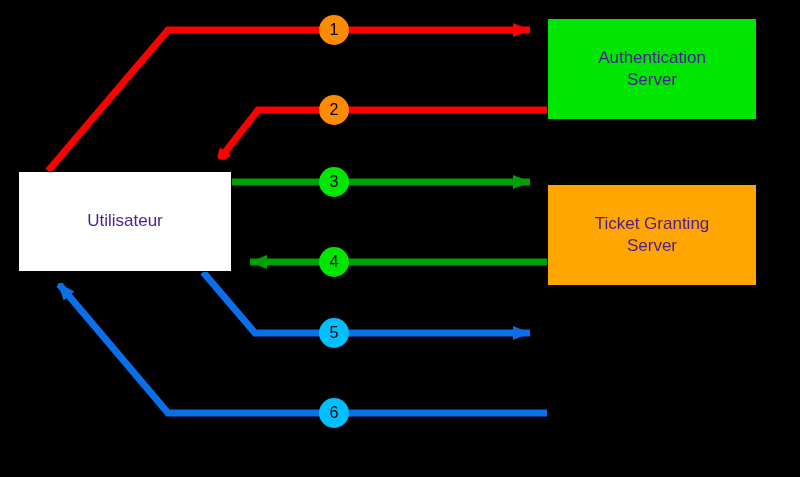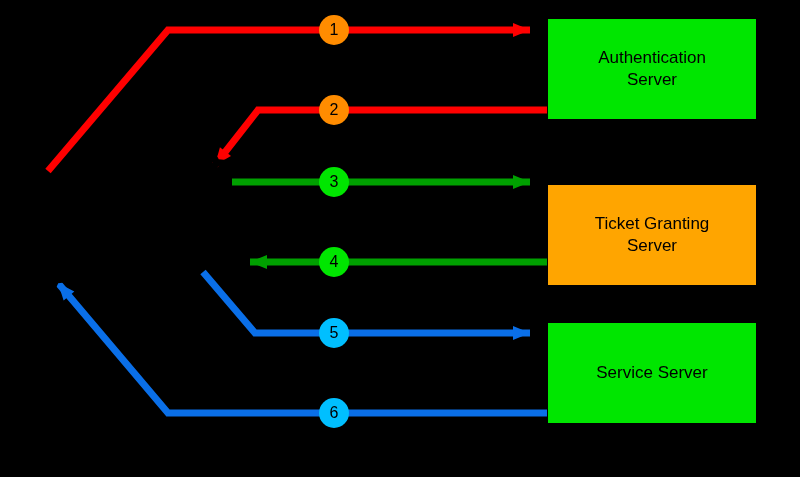--- a/index.html
+++ b/index.html
@@ -25,21 +25,21 @@
   .node-box {
     position: absolute;
     box-sizing: border-box;
     border: 1px solid #000000;
     display: flex;
     align-items: center;
     justify-content: center;
     text-align: center;
     font-family: "Liberation Sans", sans-serif;
     font-size: 17px;
-    color: #000000;
+    color: #4c1d95;
     line-height: 1.32;
     z-index: 5;
   }
   .node-label {
     white-space: pre-line;
     padding: 0 6px;
   }
   .step-badge {
     position: absolute;
     width: 30px;
@@ -79,34 +79,34 @@
     <g id="arrowhead-layer">
         <path d="M 0 0 L -19 -9 L -14 0 L -19 9 Z" fill="#000000" transform="translate(547,30) rotate(0)"></path>
         <path d="M 0 0 L -19 -9 L -14 0 L -19 9 Z" fill="#000000" transform="translate(211,171) rotate(123.6900675259798)"></path>
         <path d="M 0 0 L -19 -9 L -14 0 L -19 9 Z" fill="#000000" transform="translate(547,182) rotate(0)"></path>
         <path d="M 0 0 L -19 -9 L -14 0 L -19 9 Z" fill="#000000" transform="translate(232,262) rotate(180)"></path>
         <path d="M 0 0 L -19 -9 L -14 0 L -19 9 Z" fill="#000000" transform="translate(547,333) rotate(0)"></path>
         <path d="M 0 0 L -19 -9 L -14 0 L -19 9 Z" fill="#000000" transform="translate(50,272) rotate(-126.02737338510362)"></path>
       </g>
   </svg>
 
+  <div class="node-box" id="node-utilisateur" style="left: 18px; top: 171px; width: 214px; height: 101px; background: rgb(255, 255, 255); border-color: rgb(0, 0, 0);">
+    <span class="node-label">Utilisateur</span>
+  </div>
 
   <div class="node-box" id="node-authentication-server" style="left: 547px; top: 18px; width: 210px; height: 102px; background: rgb(0, 230, 0); border-color: rgb(0, 0, 0);">
     <span class="node-label">Authentication
 Server</span>
   </div>
 
   <div class="node-box" id="node-ticket-granting-server" style="left: 547px; top: 184px; width: 210px; height: 102px; background: rgb(255, 165, 0); border-color: rgb(0, 0, 0);">
     <span class="node-label">Ticket Granting
 Server</span>
   </div>
 
-  <div class="node-box" id="node-service-server" style="left: 547px; top: 322px; width: 210px; height: 102px; background: rgb(0, 230, 0); border-color: rgb(0, 0, 0);">
-    <span class="node-label">Service Server</span>
-  </div>
 
   <div id="badge-layer">
       <div class="step-badge" style="left: 334px; top: 30px; background: rgb(255, 140, 0);">
         <span>1</span>
       </div>
       <div class="step-badge" style="left: 334px; top: 110px; background: rgb(255, 140, 0);">
         <span>2</span>
       </div>
       <div class="step-badge" style="left: 334px; top: 182px; background: rgb(0, 230, 0);">
         <span>3</span>

